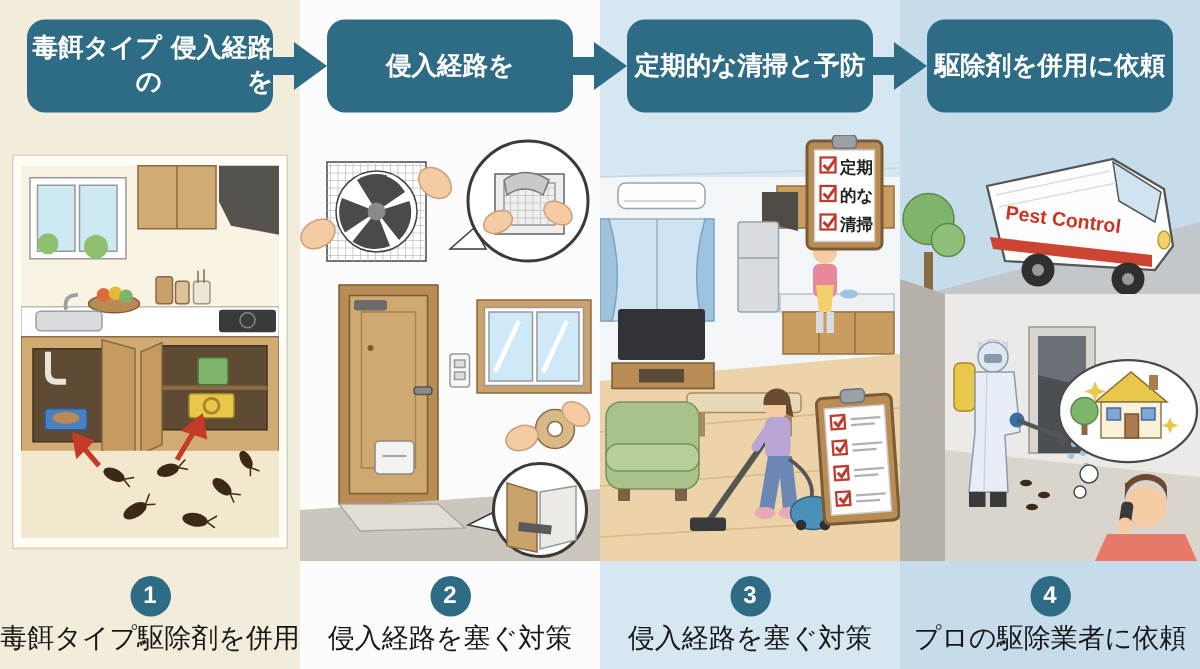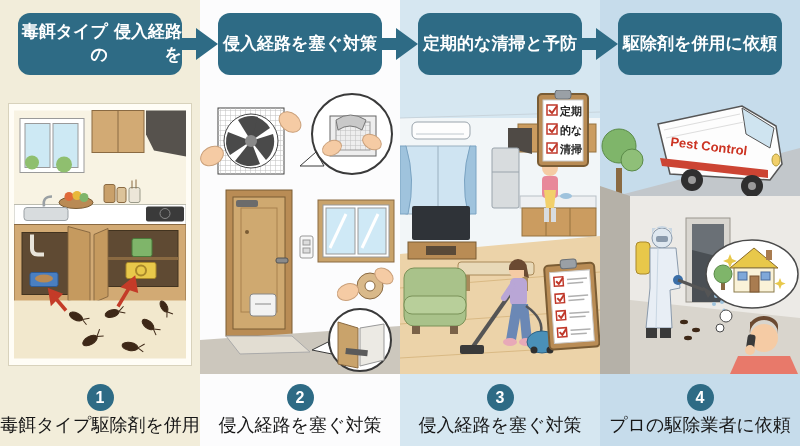--- a/index.html
+++ b/index.html
@@ -148,21 +148,20 @@
 
     <div class="footer">
       <div class="numc">1</div>
       <div class="caption">毒餌タイプ駆除剤を併用</div>
     </div>
   </div>
 
   <div class="col col2">
     <div class="hbox">
       <span>侵入経路を</span>
-      <span>塞ぐ対策</span>
     </div>
 
     <div class="illus">
       <svg viewBox="0 0 200 284">
         <defs>
           <pattern id="mesh2" width="5" height="5" patternUnits="userSpaceOnUse">
             <path d="M0 0 H5 M0 0 V5" stroke="#bdbdbd" stroke-width="1" fill="none"></path>
           </pattern>
         </defs>
 

